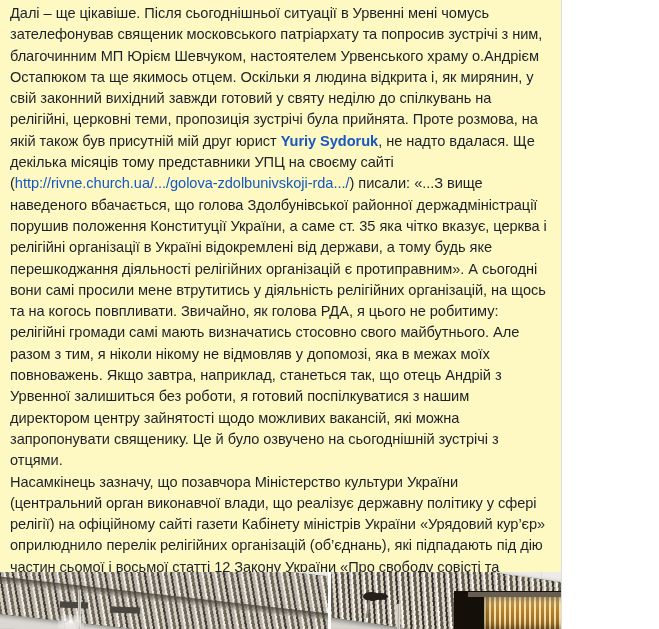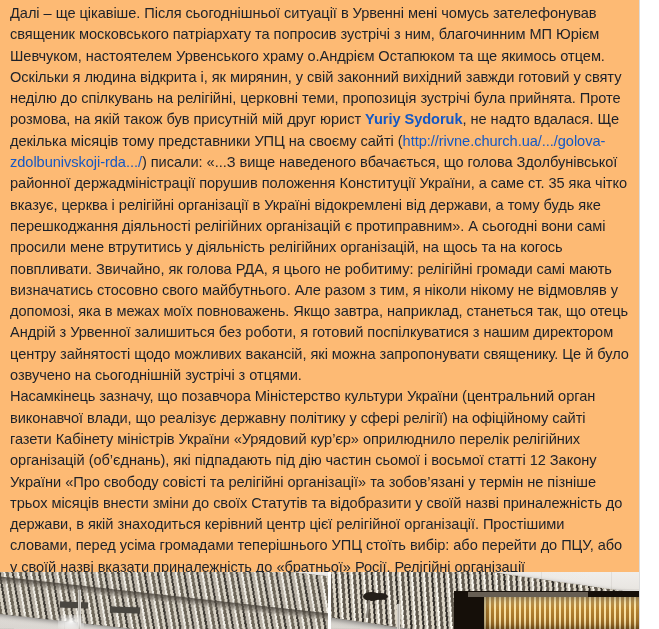--- a/index.html
+++ b/index.html
@@ -10,23 +10,23 @@
   }
   body {
     width: 659px;
     height: 629px;
     overflow: hidden;
     font-family: "Liberation Sans", "DejaVu Sans", sans-serif;
     -webkit-font-smoothing: antialiased;
   }
   .page {
     position: relative;
-    width: 640px;
+    width: 562px;
     height: 629px;
-    background: #fdba74;
+    background: #fef9c3;
     box-sizing: border-box;
     border-right: 1px solid #dcdcdc;
     overflow: hidden;
   }
   .post-body {
     padding: 3px 9px 0 10px;
     font-size: 14.6px;
     line-height: 21.3px;
     color: #1d2129;
     letter-spacing: -0.05px;

